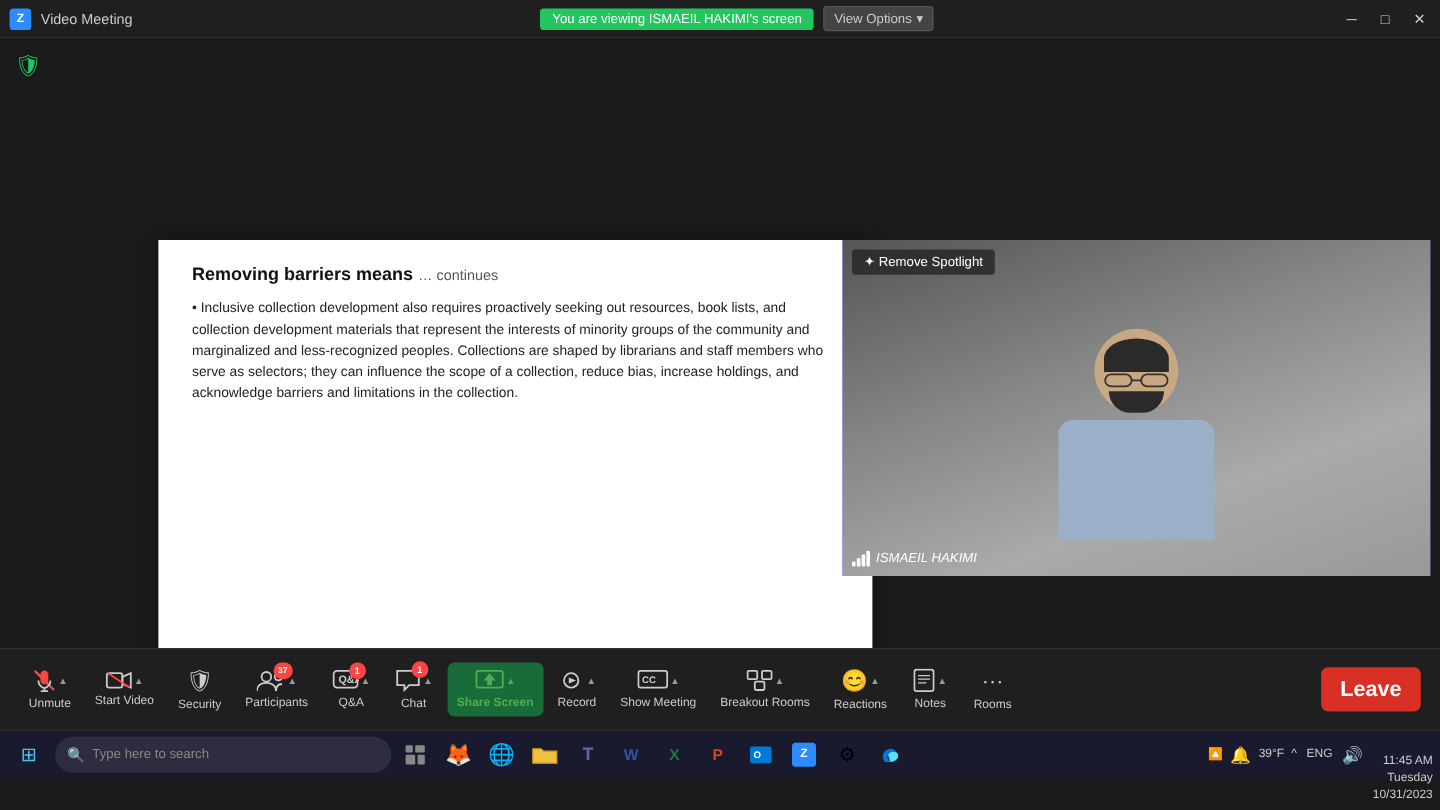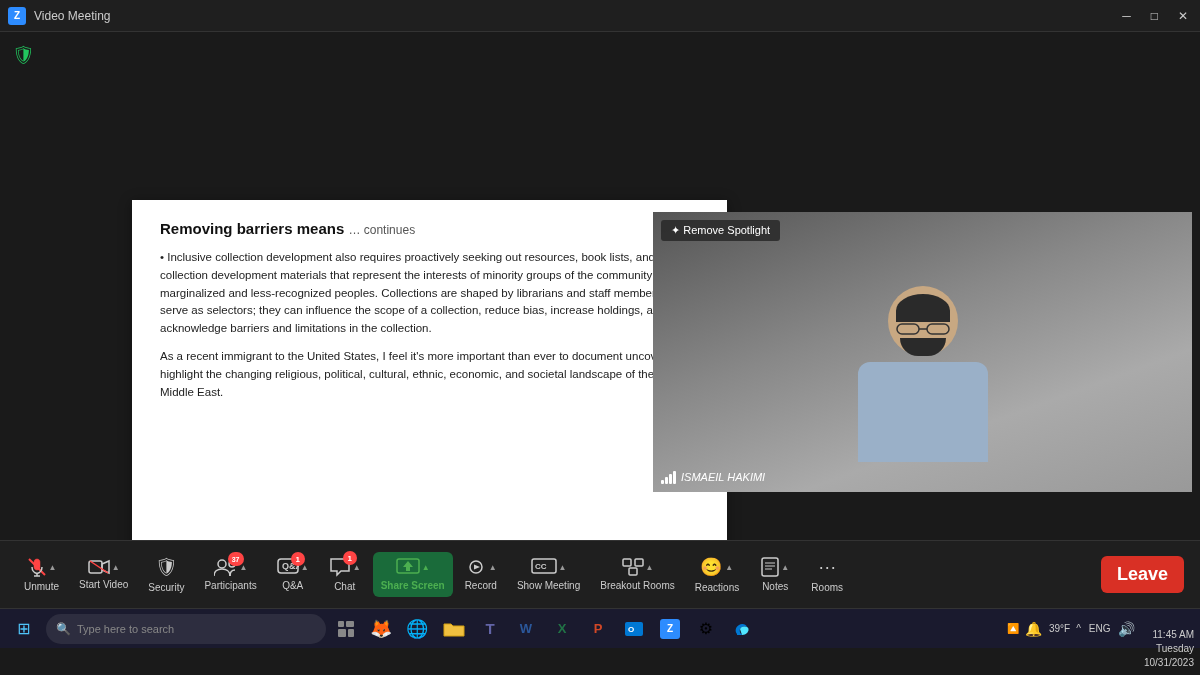--- a/index.html
+++ b/index.html
@@ -124,25 +124,24 @@
     }
     .slide-body p {
       margin-bottom: 10px;
     }
 
     
     .video-panel {
       position: absolute;
       right: 8px;
       top: 168px;
-      width: 539px;
+      width: 490px;
       height: 280px;
       background: #8b5cf6;
       overflow: hidden;
-      margin-top: 12px;
     }
     .remove-spotlight-btn {
       position: absolute;
       top: 8px;
       left: 8px;
       background: rgba(40,40,40,0.85);
       color: white;
       font-size: 11px;
       padding: 4px 10px;
       border-radius: 3px;
@@ -413,38 +412,44 @@
     }
   </style>
 </head>
 <body>
 
 <div class="title-bar">
   <div class="title-bar-left">
     <div class="zoom-logo">Z</div>
     <span class="title-bar-text">Video Meeting</span>
   </div>
+  <div class="title-bar-center">
+    <span class="screen-share-badge">You are viewing ISMAEIL HAKIMI's screen</span>
+    <div class="view-options-btn">
+      <span>View Options</span>
+      <span>▾</span>
+    </div>
+  </div>
   <div class="title-bar-right">
     <span class="win-btn">─</span>
     <span class="win-btn">□</span>
     <span class="win-btn close">✕</span>
   </div>
 </div>
 
 <div class="main-content">
   <div class="shield-badge">🛡</div>
 
   <div class="slide-container">
     <div class="slide-title">
       <span>Removing barriers means</span>
       <span class="slide-title-continues">… continues</span>
     </div>
     <div class="slide-body">
       <p>• Inclusive collection development also requires proactively seeking out resources, book lists, and collection development materials that represent the interests of minority groups of the community and marginalized and less-recognized peoples. Collections are shaped by librarians and staff members who serve as selectors; they can influence the scope of a collection, reduce bias, increase holdings, and acknowledge barriers and limitations in the collection.</p>
-      <p>As a recent immigrant to the United States, I feel it's more important than ever to document uncover and highlight the changing religious, political, cultural, ethnic, economic, and societal landscape of the greater Middle East.</p>
     </div>
   </div>
 
   <div class="divider-line">
     <div class="divider-dot"></div>
     <div class="divider-dot"></div>
     <div class="divider-dot"></div>
   </div>
 
   <div class="video-panel">

